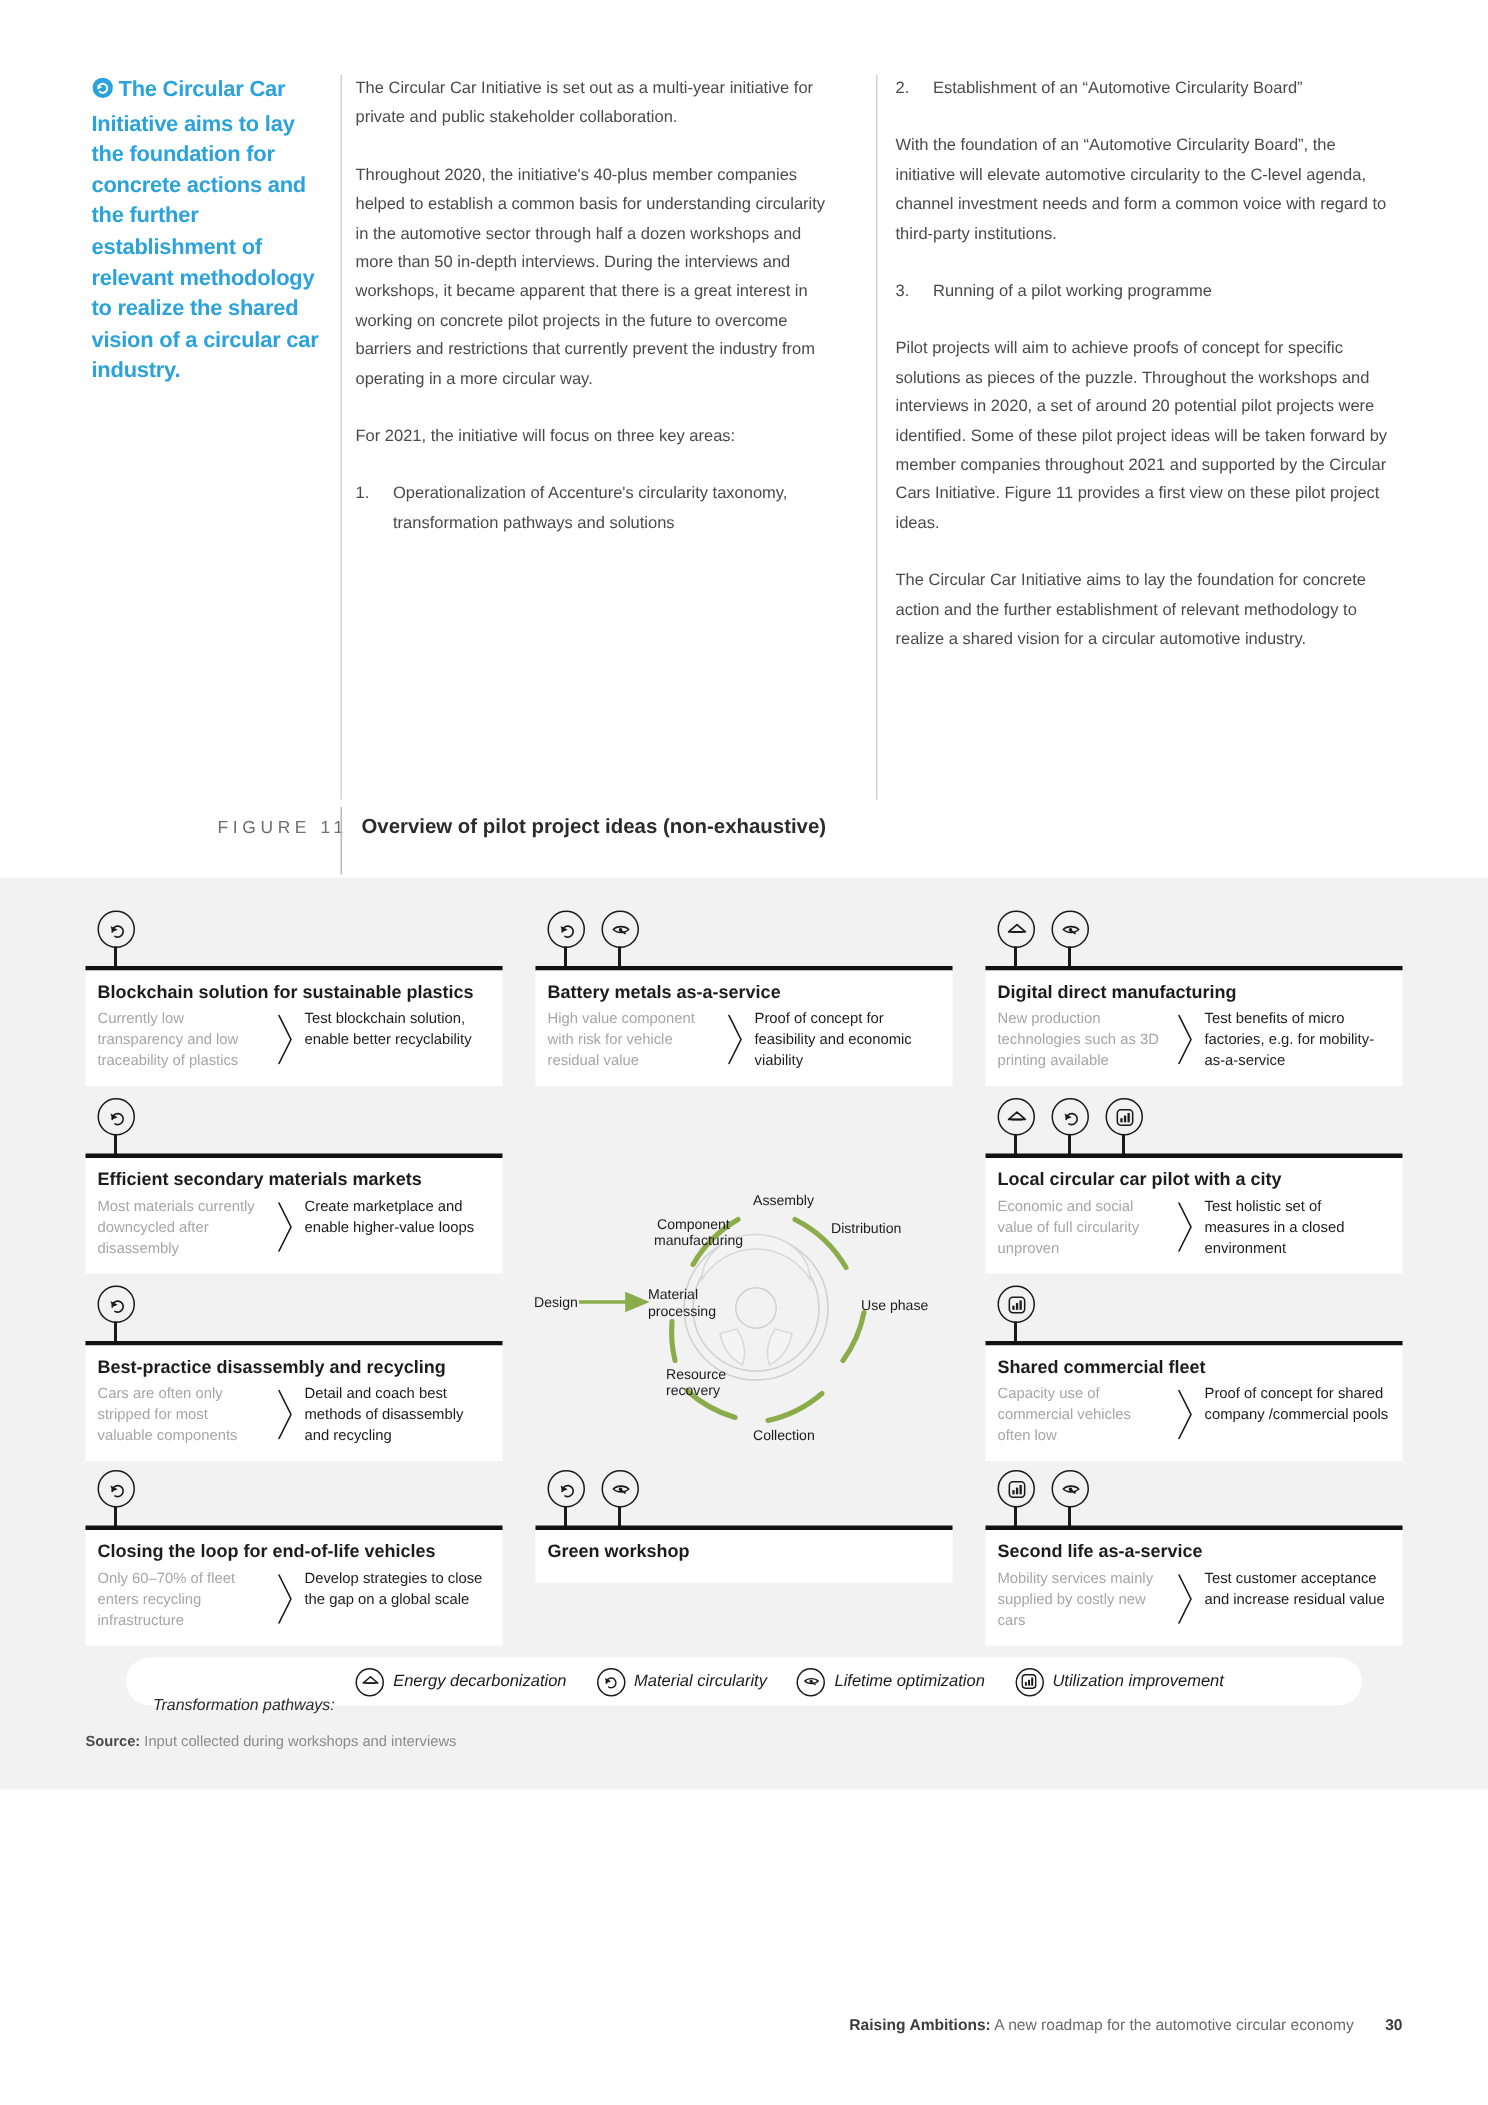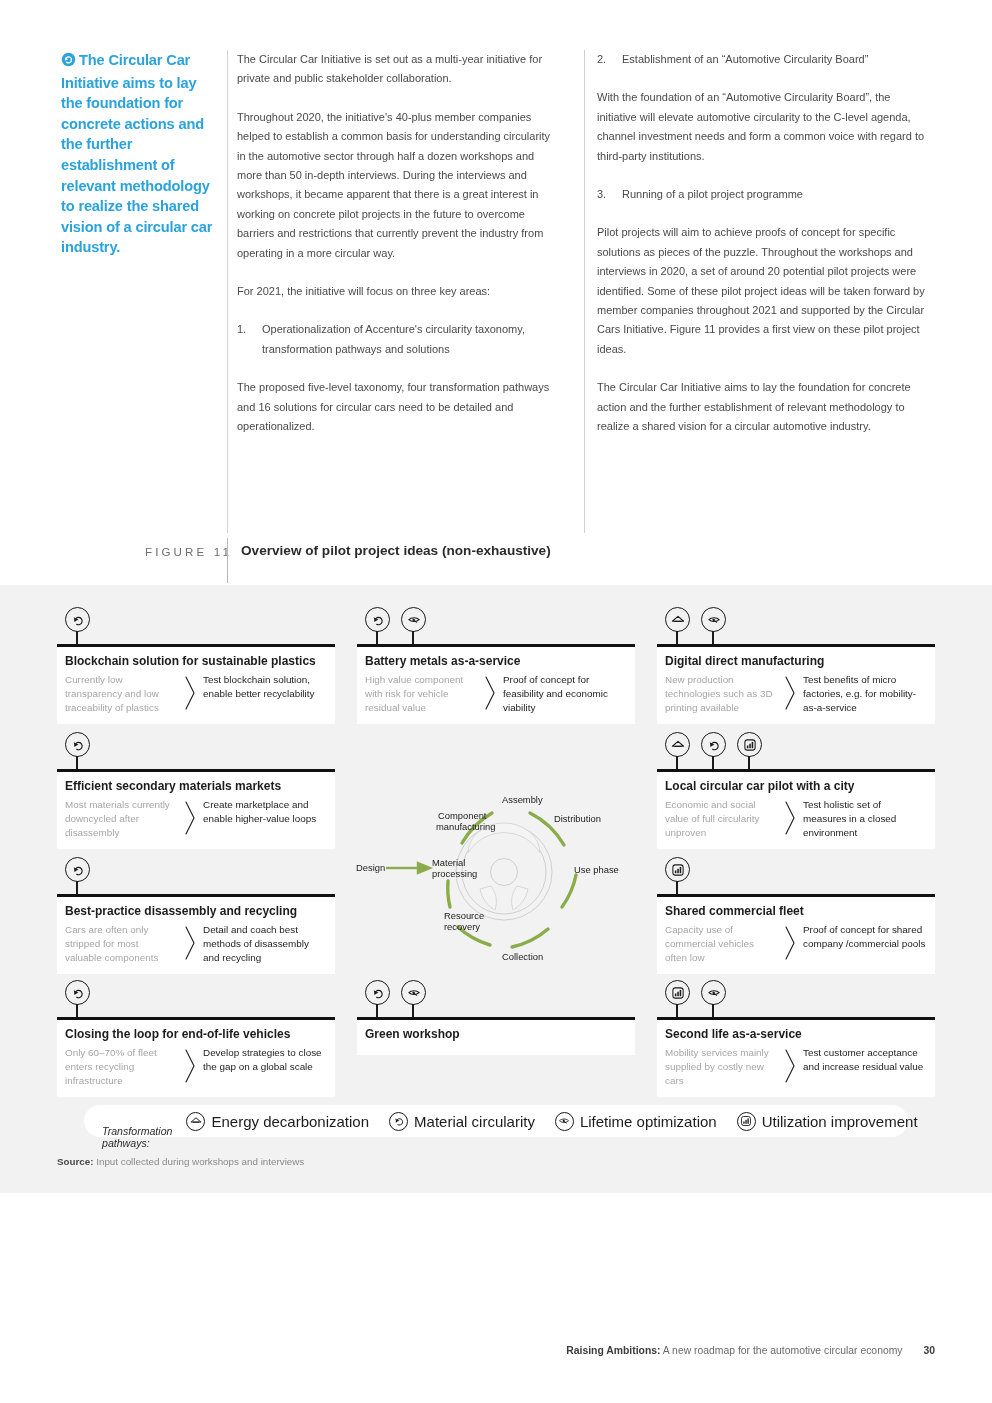--- a/index.html
+++ b/index.html
@@ -64,21 +64,21 @@
     position:absolute;left:84px;top:520px;width:824px;height:32px;
     background:#fff;border-radius:16px;display:flex;align-items:center;gap:0px;
     padding:0 18px;box-sizing:border-box;
   }
   .legend .lab{font-style:italic;font-size:10.6px;color:#2b2b2b;margin-right:14px;margin-top:31px;}
   .legend .item{display:flex;align-items:center;gap:6px;margin-right:20px;}
   .legend .lic{
     width:19px;height:19px;border-radius:50%;border:1.6px solid #1a1a1a;box-sizing:border-box;
     display:flex;align-items:center;justify-content:center;background:#fff;flex:none;
   }
-  .legend .ltxt{font-size:15px;color:#1c1c1c;white-space:nowrap;}
+  .legend .ltxt{font-size:11px;color:#1c1c1c;white-space:nowrap;font-style:italic;}
   .source{position:absolute;left:57px;top:571px;font-size:9.8px;color:#8a8a8a;}
   .source b{color:#4a4a4a;font-weight:bold;}
 
   
   .footer{position:absolute;left:0;top:1345px;width:992px;font-size:10.4px;color:#6b6b6b;}
   .footer .inner{position:absolute;right:57px;top:0;white-space:nowrap;}
   .footer b{color:#3c3c3c;font-weight:bold;}
   .footer .pg{display:inline-block;margin-left:18px;font-weight:bold;color:#3c3c3c;}
 </style>
 </head>
@@ -100,32 +100,31 @@
   </div>
 
   <div class="col col-mid">
     <p>The Circular Car Initiative is set out as a multi-year initiative for private and public stakeholder collaboration.</p>
     <p>Throughout 2020, the initiative's 40-plus member companies helped to establish a common basis for understanding circularity in the automotive sector through half a dozen workshops and more than 50 in-depth interviews. During the interviews and workshops, it became apparent that there is a great interest in working on concrete pilot projects in the future to overcome barriers and restrictions that currently prevent the industry from operating in a more circular way.</p>
     <p>For 2021, the initiative will focus on three key areas:</p>
     <div class="num-item">
       <span class="n">1.</span>
       <span class="t">Operationalization of Accenture's circularity taxonomy, transformation pathways and solutions</span>
     </div>
-    <p>The proposed five-level taxonomy, four transformation pathways and 16 solutions for circular cars need to be detailed and operationalized.</p>
   </div>
 
   <div class="col col-right">
     <div class="num-item">
       <span class="n">2.</span>
       <span class="t">Establishment of an “Automotive Circularity Board”</span>
     </div>
     <p>With the foundation of an “Automotive Circularity Board”, the initiative will elevate automotive circularity to the C-level agenda, channel investment needs and form a common voice with regard to third-party institutions.</p>
     <div class="num-item">
       <span class="n">3.</span>
-      <span class="t">Running of a pilot project programme</span>
+      <span class="t">Running of a pilot working programme</span>
     </div>
     <p>Pilot projects will aim to achieve proofs of concept for specific solutions as pieces of the puzzle. Throughout the workshops and interviews in 2020, a set of around 20 potential pilot projects were identified. Some of these pilot project ideas will be taken forward by member companies throughout 2021 and supported by the Circular Cars Initiative. Figure 11 provides a first view on these pilot project ideas.</p>
     <p>The Circular Car Initiative aims to lay the foundation for concrete action and the further establishment of relevant methodology to realize a shared vision for a circular automotive industry.</p>
   </div>
 </div>
 
 <div class="fig-caption">
   <div class="fig-label">FIGURE 11</div>
   <div class="fig-rule"></div>
   <div class="fig-title">Overview of pilot project ideas (non-exhaustive)</div>

